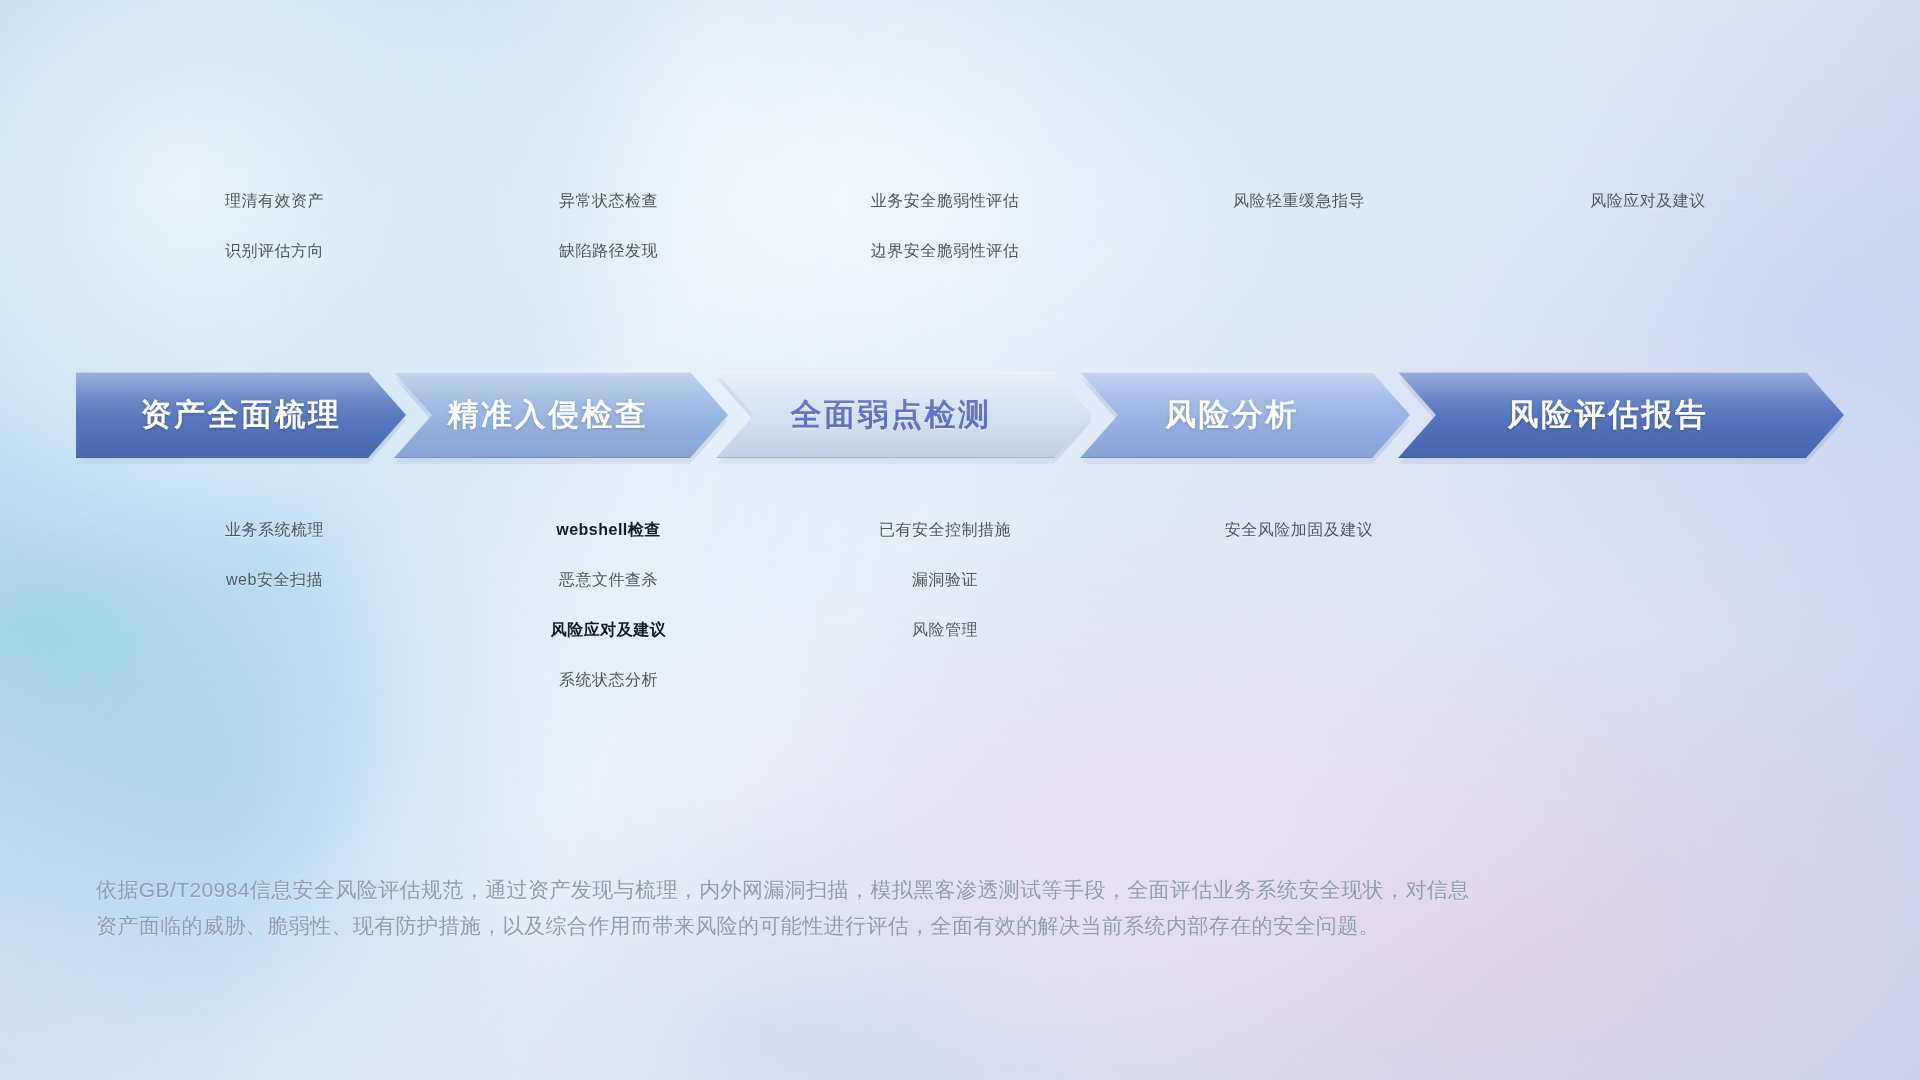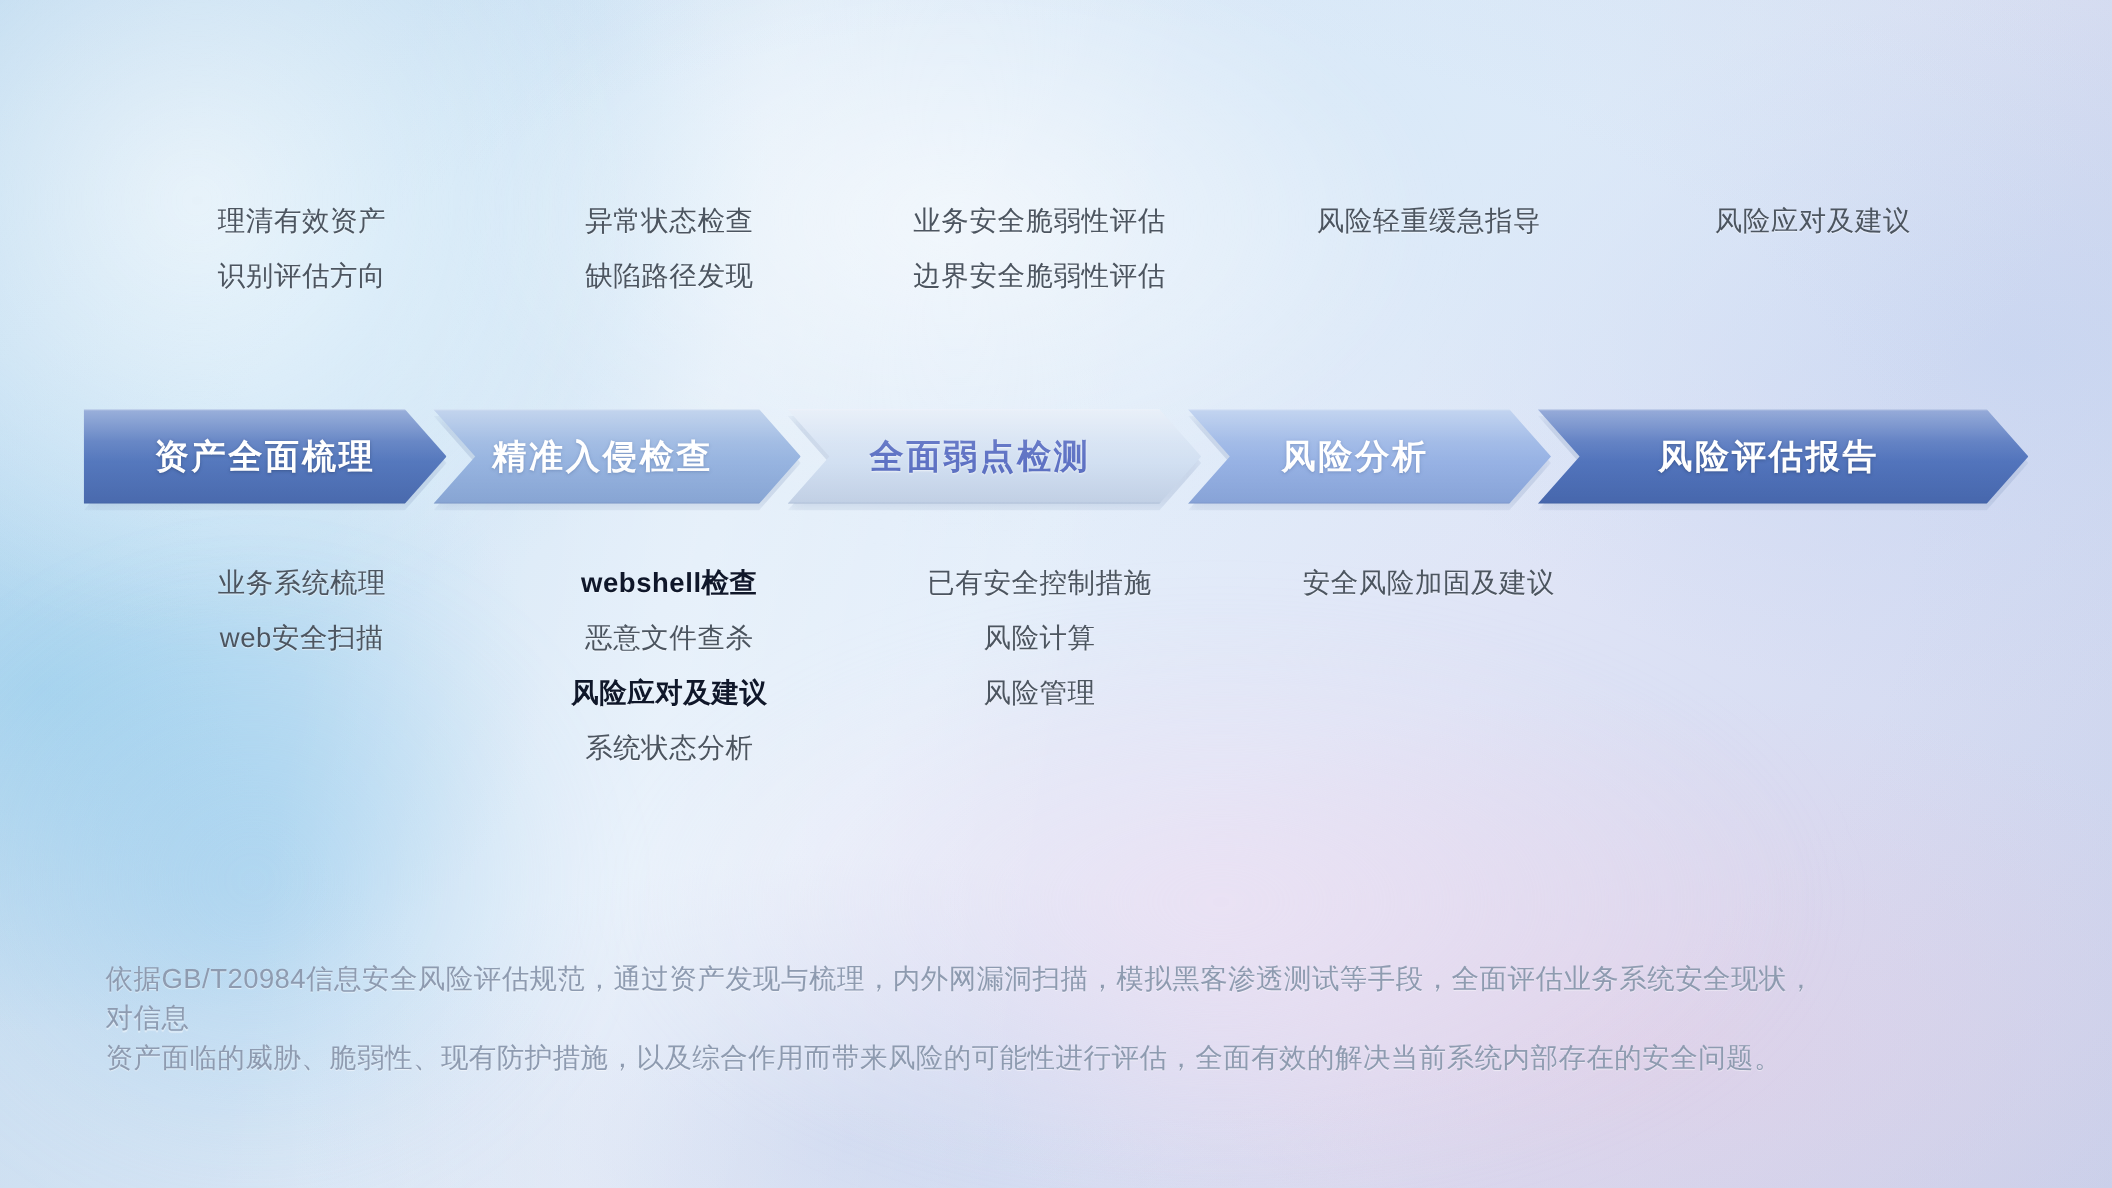--- a/index.html
+++ b/index.html
@@ -56,21 +56,21 @@
   .col-grid{
     position:absolute;left:88px;width:1744px;
     display:grid;
     grid-template-columns:373px 295px 378px 330px 368px;
   }
   #top-rows{top:176px;}
   #bottom-rows{top:505px;}
 
   .col-cell{display:flex;flex-direction:column;align-items:center;}
   .note{
-    color:#4c5560;font-size:25px;line-height:50px;white-space:nowrap;
+    color:#4c5560;font-size:16px;line-height:50px;white-space:nowrap;
     letter-spacing:.5px;
     text-shadow:0 1px 1px rgba(255,255,255,.55);
   }
   .note.lead{font-weight:700;color:#0f172a;}
 
   
   #chevron-band{
     position:absolute;left:76px;top:372px;width:1768px;height:86px;
   }
   .chev{
@@ -111,21 +111,21 @@
   .chev-shadow{
     position:absolute;top:6px;height:86px;
     background:rgba(120,140,180,.22);filter:blur(7px);
     -webkit-clip-path:polygon(0 0, calc(100% - 38px) 0, 100% 50%, calc(100% - 38px) 100%, 0 100%, 38px 50%);
     clip-path:polygon(0 0, calc(100% - 38px) 0, 100% 50%, calc(100% - 38px) 100%, 0 100%, 38px 50%);
   }
 
   
   #footer-note{
     position:absolute;left:96px;top:872px;width:1560px;
-    color:#8e9bb0;font-size:25px;line-height:36px;letter-spacing:.4px;
+    color:#8e9bb0;font-size:21px;line-height:36px;letter-spacing:.4px;
     text-shadow:0 1px 1px rgba(255,255,255,.5);
   }
   #footer-note p{margin:0;}
 </style>
 </head>
 <body>
 
 <div id="bg-base"></div>
 <div id="bg-glow-left"></div>
 <div id="bg-glow-mid"></div>
@@ -197,21 +197,21 @@
       <div class="note">web安全扫描</div>
     </div>
     <div class="col-cell">
       <div class="note lead">webshell检查</div>
       <div class="note">恶意文件查杀</div>
       <div class="note lead">风险应对及建议</div>
       <div class="note">系统状态分析</div>
     </div>
     <div class="col-cell">
       <div class="note">已有安全控制措施</div>
-      <div class="note">风险计算</div>
+      <div class="note">漏洞验证</div>
       <div class="note">风险管理</div>
     </div>
     <div class="col-cell">
       <div class="note">安全风险加固及建议</div>
     </div>
   </div>
 
   <div id="footer-note">
     <p>依据GB/T20984信息安全风险评估规范，通过资产发现与梳理，内外网漏洞扫描，模拟黑客渗透测试等手段，全面评估业务系统安全现状，对信息</p>
     <p>资产面临的威胁、脆弱性、现有防护措施，以及综合作用而带来风险的可能性进行评估，全面有效的解决当前系统内部存在的安全问题。</p>

